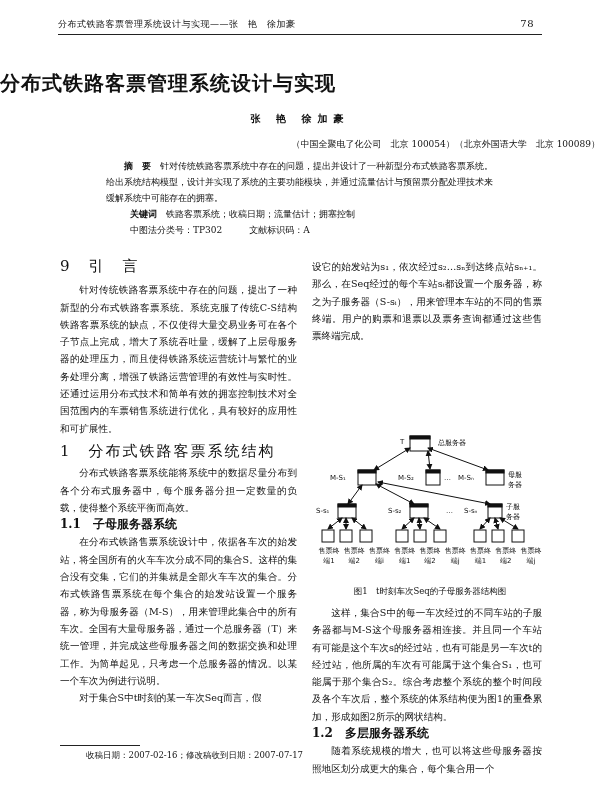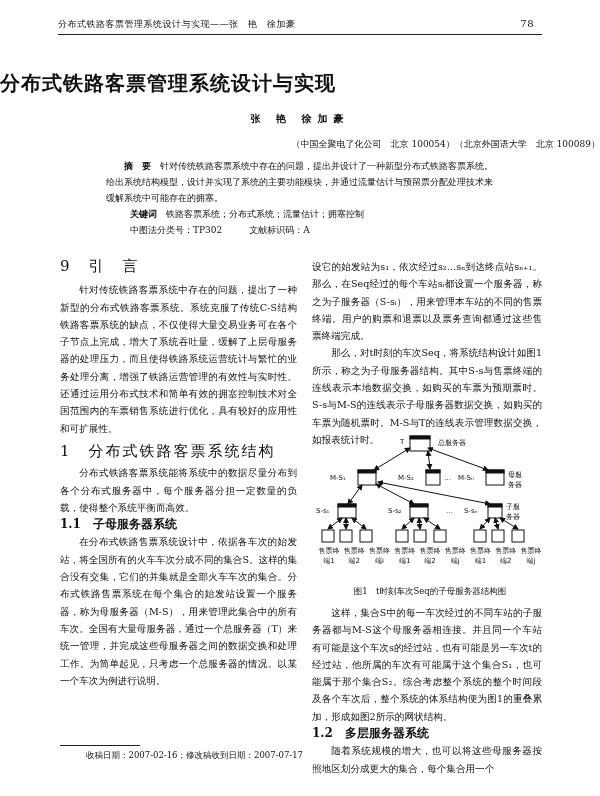--- a/index.html
+++ b/index.html
@@ -36,36 +36,36 @@
 </div>
 
 <div class="abs title">分布式铁路客票管理系统设计与实现</div>
 <div class="abs authors">张 艳 徐加豪</div>
 <div class="abs affil">（中国全聚电了化公司　北京 100054）（北京外国语大学　北京 100089）</div>
 
 <div class="abs abstract">
   <p class="ind"><b>摘　要</b>　<span>针对传统铁路客票系统中存在的问题，提出并设计了一种新型分布式铁路客票系统。给出系统结构模型，设计并实现了系统的主要功能模块，并通过流量估计与预留票分配处理技术来缓解系统中可能存在的拥塞。</span></p>
 </div>
 <div class="abs kw">
-  <div><b>关键词</b>　<span>铁路客票系统；分布式系统；流量估计；拥塞控制</span></div>
+  <div><b>关键词</b>　<span>铁路客票系统；收稿日期；流量估计；拥塞控制</span></div>
   <div><span>中图法分类号：</span><span>TP302</span>　　　<span>文献标识码：</span><span>A</span></div>
 </div>
 
 <div class="abs col lcol" style="top:258px;">
   <div class="h1" style="margin-bottom:6px;">9　引　言</div>
   <p class="ind">针对传统铁路客票系统中存在的问题，提出了一种新型的分布式铁路客票系统。系统克服了传统C-S结构铁路客票系统的缺点，不仅使得大量交易业务可在各个子节点上完成，增大了系统吞吐量，缓解了上层母服务器的处理压力，而且使得铁路系统运营统计与繁忙的业务处理分离，增强了铁路运营管理的有效性与实时性。还通过运用分布式技术和简单有效的拥塞控制技术对全国范围内的车票销售系统进行优化，具有较好的应用性和可扩展性。</p>
   <div class="h1" style="margin:6px 0 4px;">1　分布式铁路客票系统结构</div>
   <p class="ind">分布式铁路客票系统能将系统中的数据尽量分布到各个分布式服务器中，每个服务器分担一定数量的负载，使得整个系统平衡而高效。</p>
   <div class="h2">1.1　子母服务器系统</div>
   <p class="ind">在分布式铁路售票系统设计中，依据各车次的始发站，将全国所有的火车车次分成不同的集合S。这样的集合没有交集，它们的并集就是全部火车车次的集合。分布式铁路售票系统在每个集合的始发站设置一个服务器，称为母服务器（M-S），用来管理此集合中的所有车次。全国有大量母服务器，通过一个总服务器（T）来统一管理，并完成这些母服务器之间的数据交换和处理工作。为简单起见，只考虑一个总服务器的情况。以某一个车次为例进行说明。</p>
+  <p class="ind">对于集合S中t时刻的某一车次Seq而言，假</p>
 </div>
 
 <div class="abs col rcol" style="top:258px;">
   <p>设它的始发站为s₁，依次经过s₂…sₙ到达终点站sₙ₊₁。那么，在Seq经过的每个车站sᵢ都设置一个服务器，称之为子服务器（S-sᵢ），用来管理本车站的不同的售票终端。用户的购票和退票以及票务查询都通过这些售票终端完成。</p>
-  <p class="ind">那么，对t时刻的车次Seq，将系统结构设计如图1所示，称之为子母服务器结构。其中S-s与售票终端的连线表示本地数据交换，如购买的车票为预期票时。S-s与M-S的连线表示子母服务器数据交换，如购买的车票为随机票时。M-S与T的连线表示管理数据交换，如报表统计时。</p>
 </div>
 
 <div class="abs fig">
   <svg width="224" height="154" viewBox="0 0 224 154">
     <defs>
       <marker id="ar" markerWidth="6" markerHeight="6" refX="5" refY="3" orient="auto">
           <path d="M0,0 L6,3 L0,6 z" fill="#111"></path>
         </marker>
       <marker id="al" markerWidth="6" markerHeight="6" refX="1" refY="3" orient="auto">
           <path d="M6,0 L0,3 L6,6 z" fill="#111"></path>

